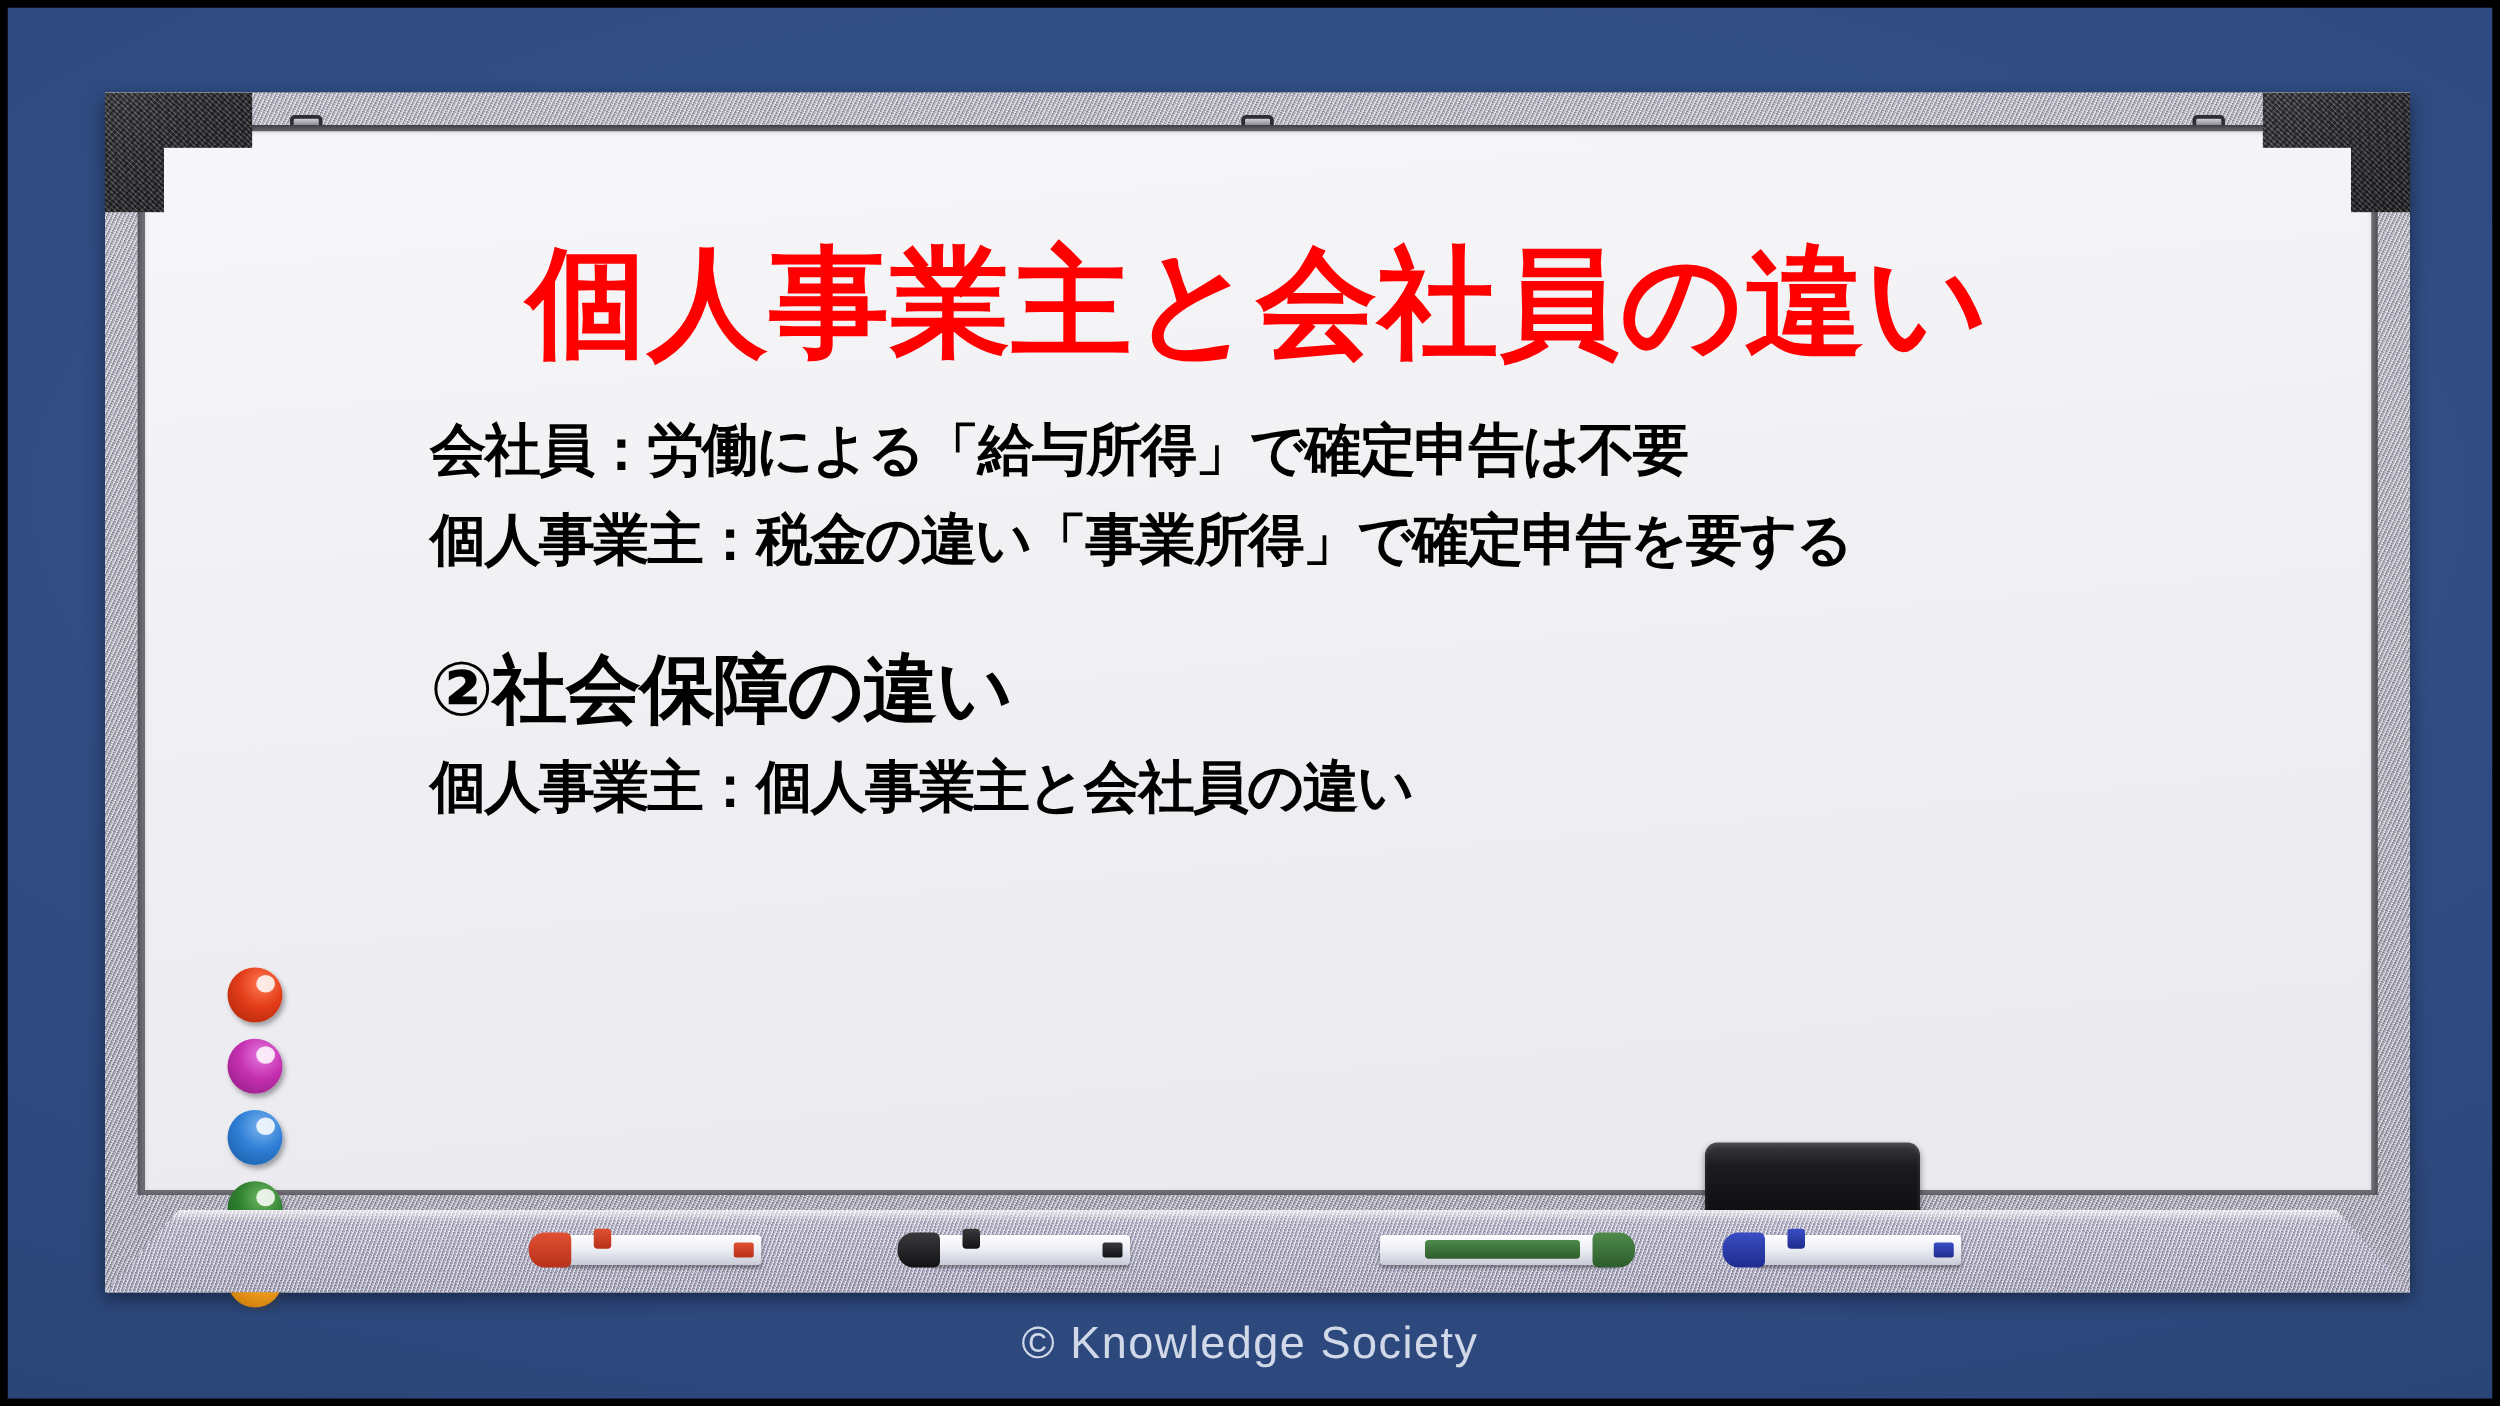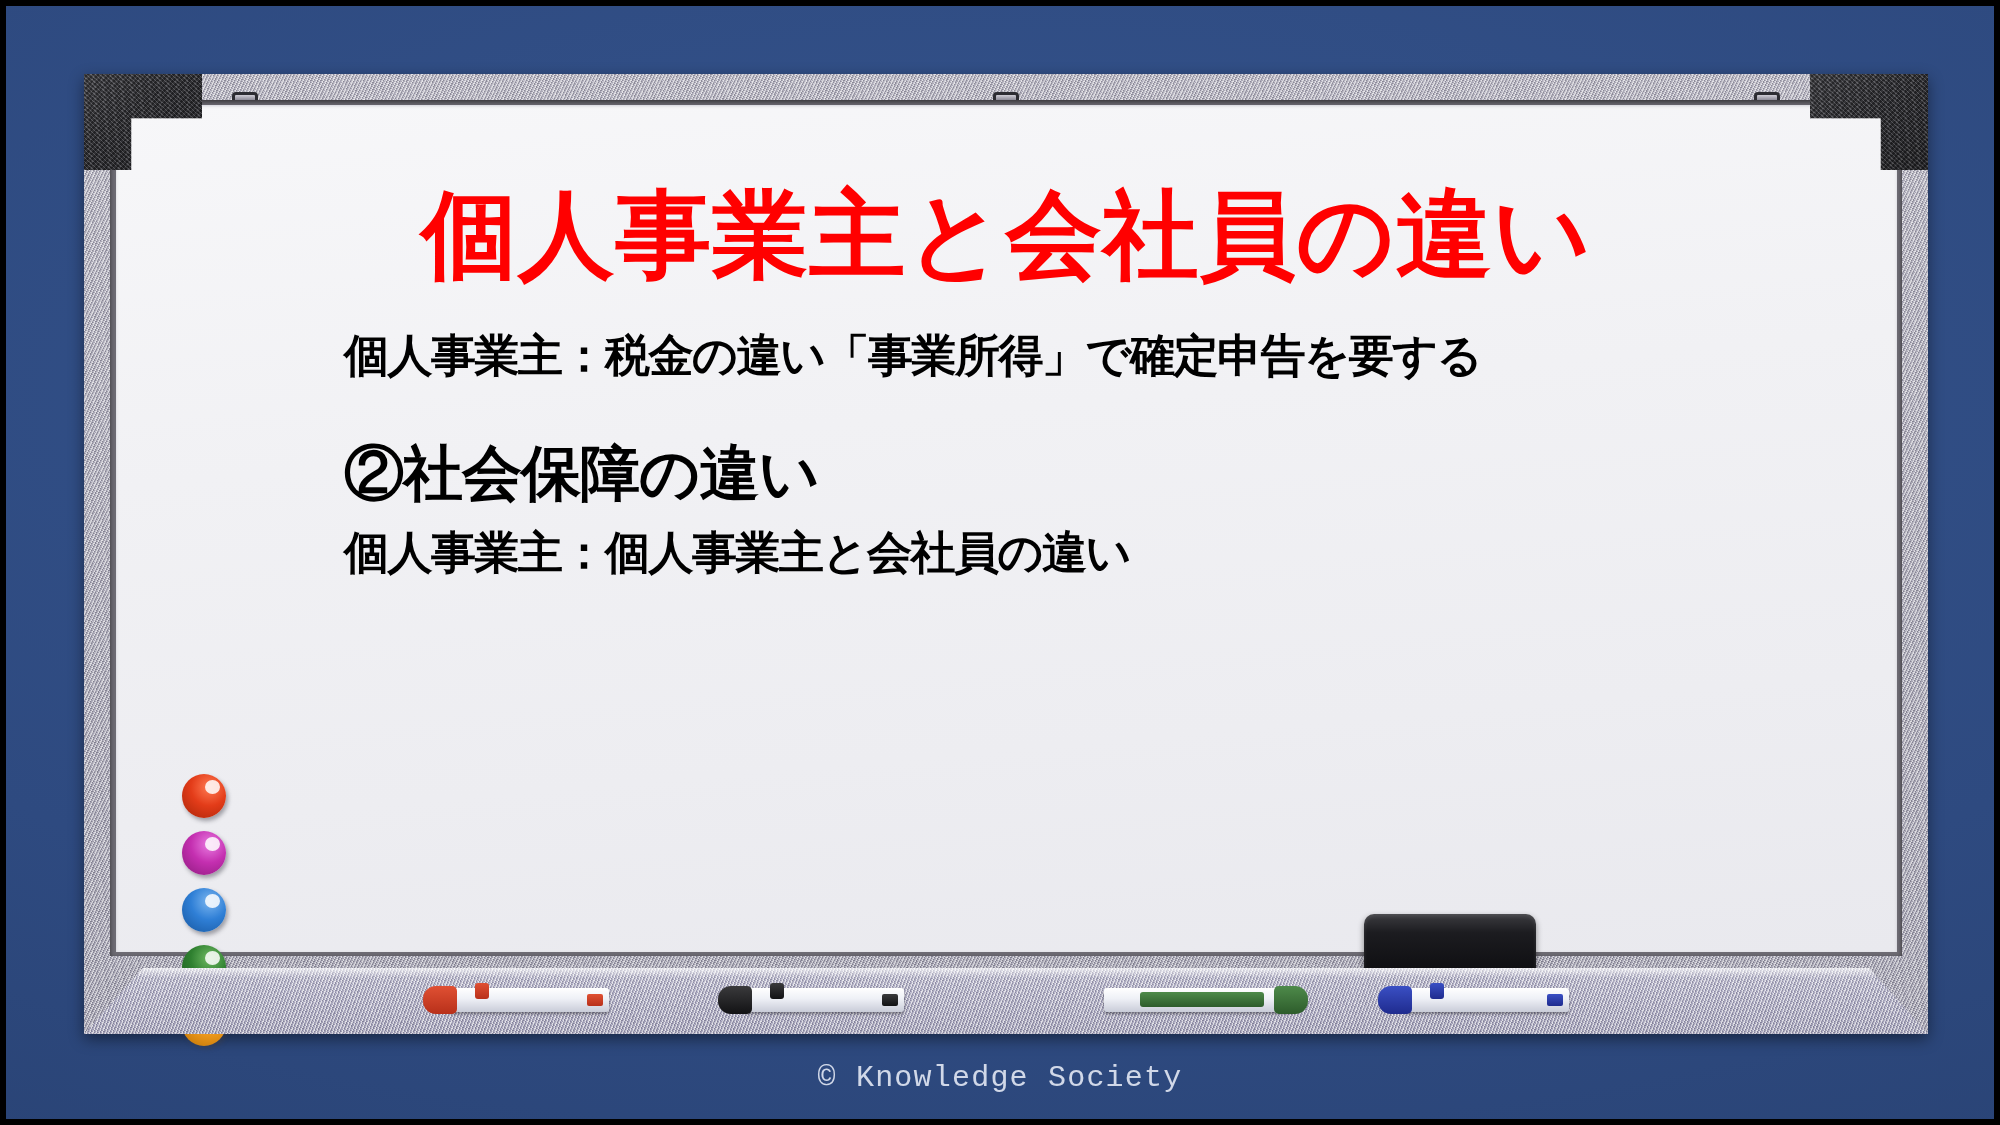--- a/index.html
+++ b/index.html
@@ -17,21 +17,20 @@
   
   .slide {
     position: relative;
     width: 2000px;
     height: 1125px;
     background:
       radial-gradient(ellipse 150% 120% at 50% 35%, #35548d 0%, #2e4a80 45%, #233a66 100%);
     box-sizing: border-box;
     border: 6px solid #000000;
     overflow: hidden;
-    font-family: Liberation Mono, monospace;
   }
 
   
   .board-assembly {
     position: absolute;
     left: 78px;
     top: 68px;
     width: 1844px;
     height: 960px;
   }
@@ -257,21 +256,21 @@
   .bullet.second { margin-top: 22px; }
 
   
   .credit {
     position: absolute;
     left: 0;
     right: 0;
     bottom: 24px;
     text-align: center;
     color: #dfe5f2;
-    font-size: 30px;
+    font-size: 36px;
     letter-spacing: 1.2px;
     opacity: .92;
   }
 </style>
 </head>
 <body>
 
 <div class="slide">
 
   <div class="board-assembly">
@@ -294,20 +293,21 @@
       <div class="magnet m-blue"></div>
       <div class="magnet m-green"></div>
       <div class="magnet m-orange"></div>
     </div>
 
     <div class="content">
 
       <h1 class="title">個人事業主と会社員の違い</h1>
 
       <div class="section one">
+        <div class="bullet first">会社員：労働による「給与所得」で確定申告は不要</div>
         <div class="bullet second">個人事業主：税金の違い「事業所得」で確定申告を要する</div>
       </div>
 
       <div class="section two">
         <div class="section-head">②社会保障の違い</div>
         <div class="bullet second">個人事業主：個人事業主と会社員の違い</div>
       </div>
 
     </div>
 

